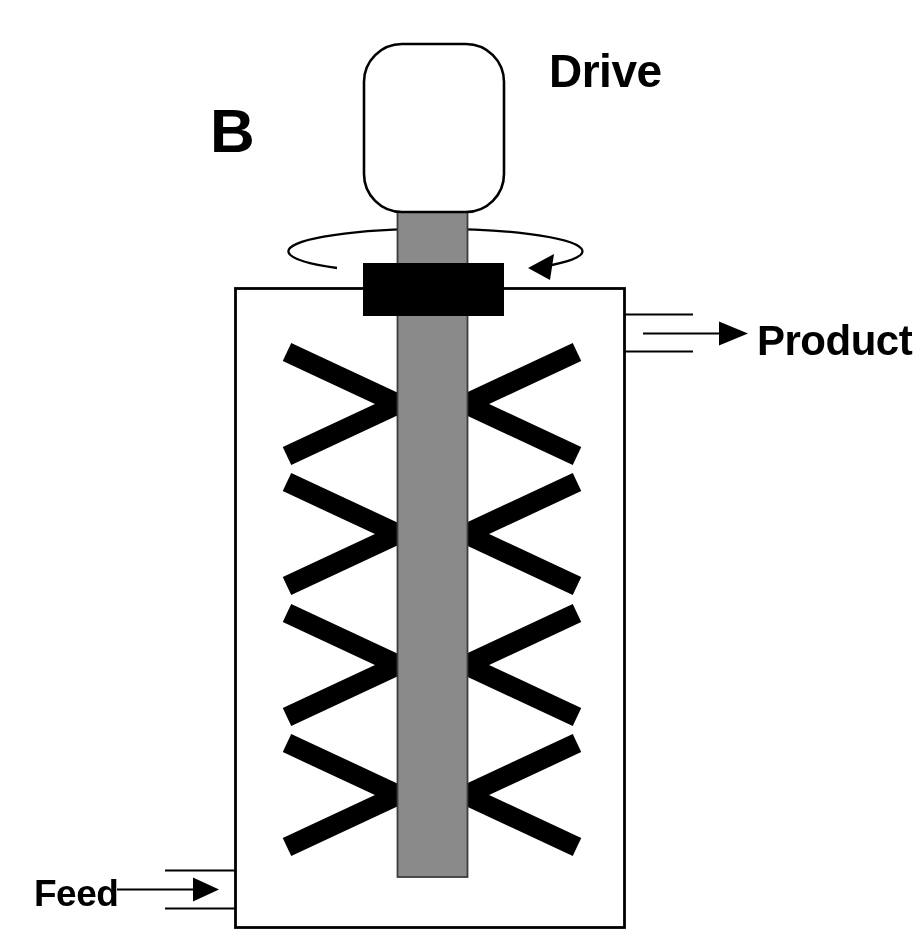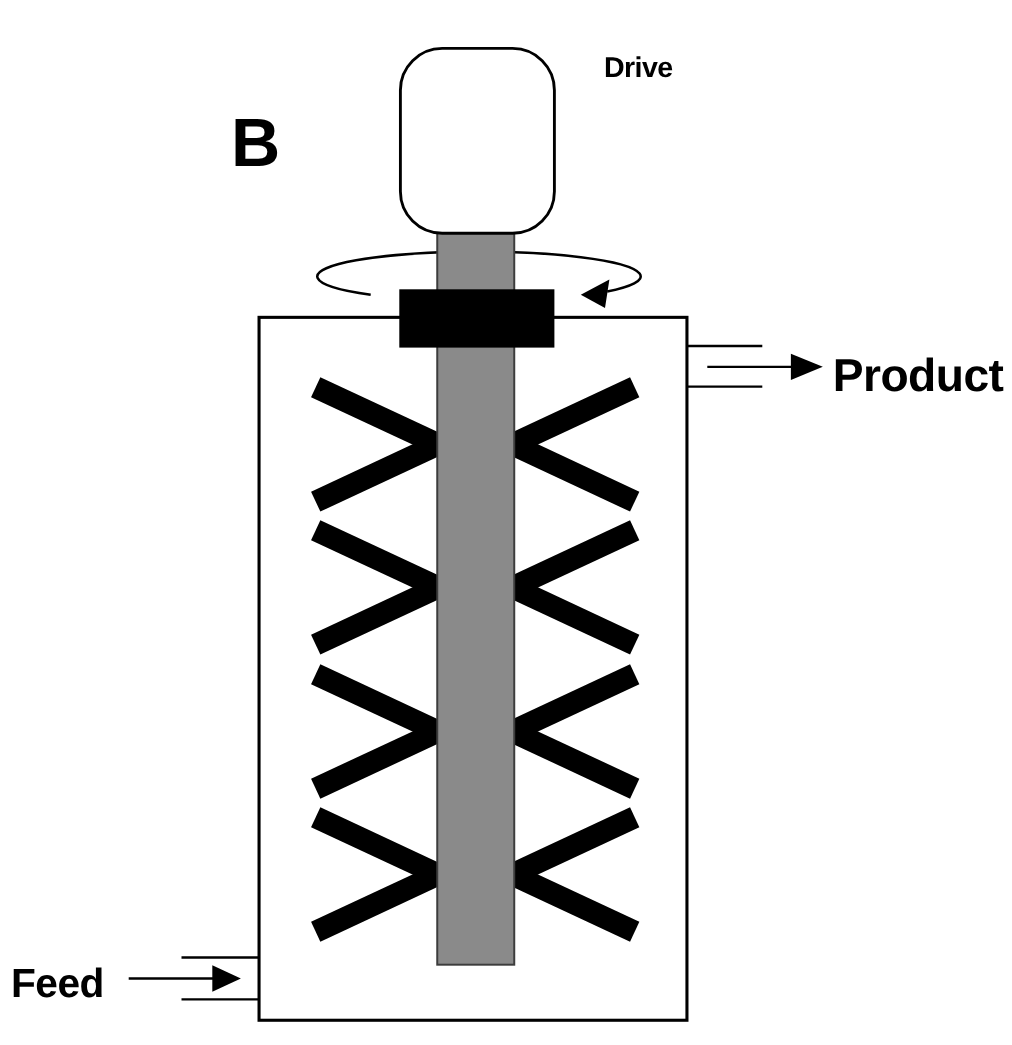--- a/index.html
+++ b/index.html
@@ -13,23 +13,23 @@
   .diagram-svg{position:absolute;left:0;top:0;width:920px;height:950px;}
   .lbl{
     position:absolute;
     color:#000;
     font-weight:bold;
     letter-spacing:-0.5px;
     white-space:nowrap;
     line-height:1;
   }
   .lbl-variant{left:210px;top:100px;font-size:62px;}
-  .lbl-drive{left:549px;top:48px;font-size:26px;}
+  .lbl-drive{left:549px;top:48px;font-size:46px;}
   .lbl-product{left:757px;top:320px;font-size:42px;}
-  .lbl-feed{left:10px;top:875px;font-size:37px;}
+  .lbl-feed{left:34px;top:875px;font-size:37px;}
 </style>
 </head>
 <body>
 
 <div class="canvas">
 
   <svg class="diagram-svg" viewBox="0 0 920 950" xmlns="http://www.w3.org/2000/svg">
 
     <g>
       <path d="M 337 268 A 147 22.5 0 1 1 552 265" fill="none" stroke="#000000" stroke-width="2.3"></path>

